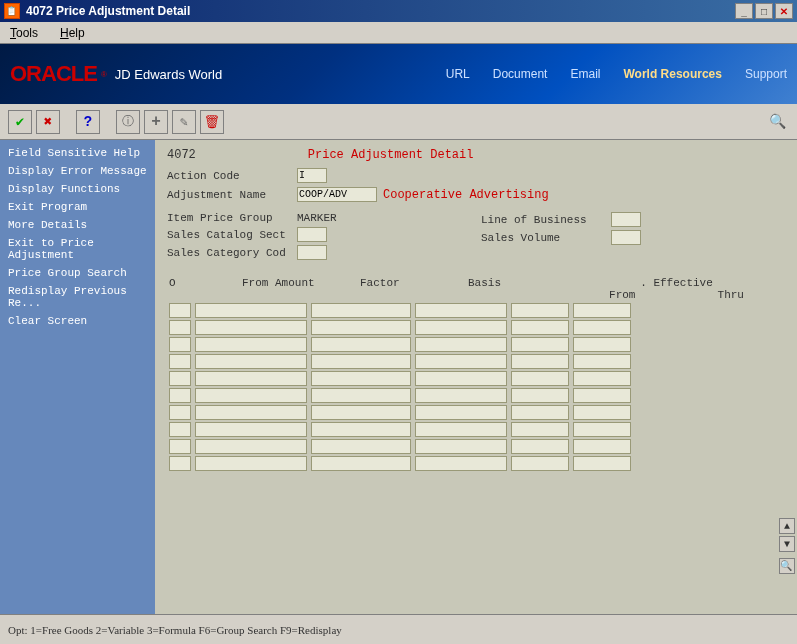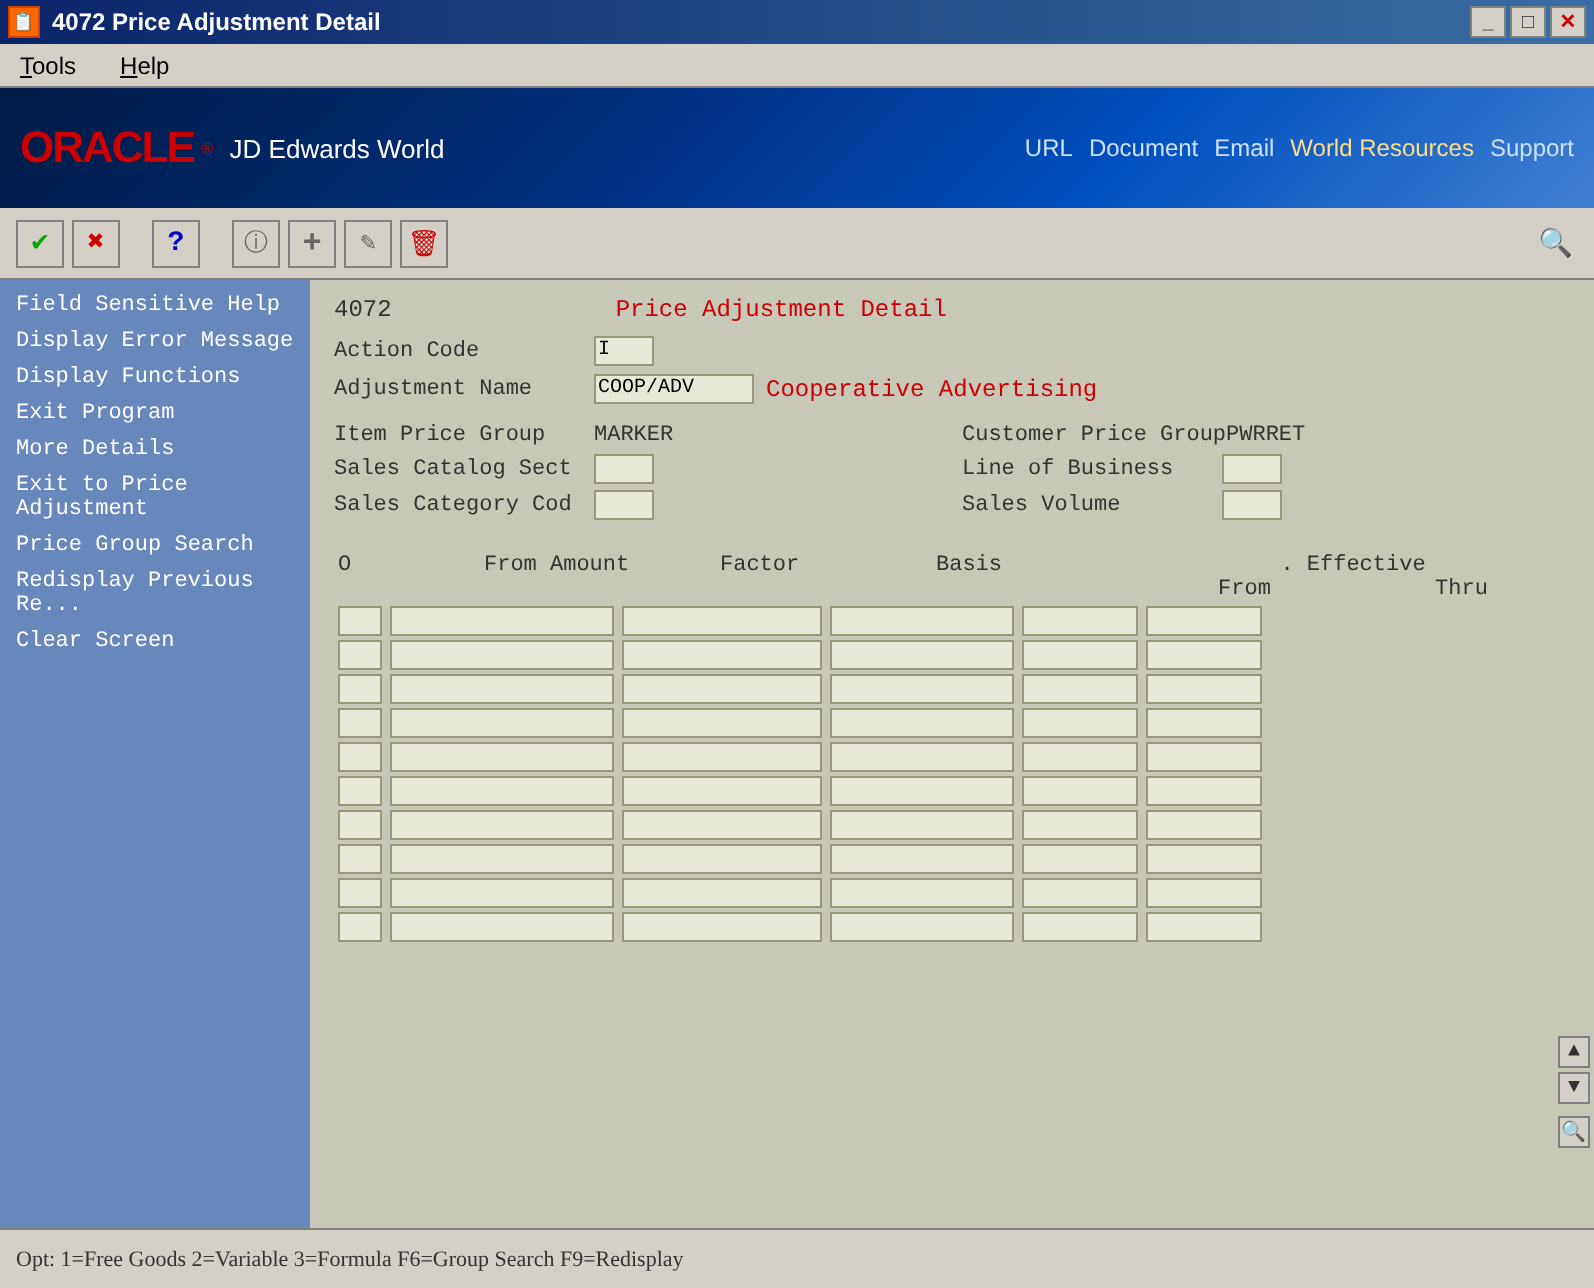--- a/index.html
+++ b/index.html
@@ -45,23 +45,23 @@
       display: flex;
       align-items: center;
       justify-content: space-between;
       padding: 0 10px;
       position: relative;
       text-align: center;
     }
     .oracle-logo { display: flex; align-items: center; gap: 4px; }
     .oracle-text { color: #cc0000; font-size: 22px; font-weight: bold; font-family: Arial, sans-serif; letter-spacing: -1px; }
     .jde-text { color: white; font-size: 13px; font-family: Arial, sans-serif; margin-left: 4px; }
-    .header-nav { display: flex; gap: 8px; align-items: center; margin-left: 29px; }
+    .header-nav { display: flex; gap: 23px; align-items: center; margin-left: 29px; }
     .header-nav-item { color: #cce0ff; font-size: 12px; font-family: Arial, sans-serif; cursor: pointer; }
-    .header-nav-item.highlight { color: #ffdd88; }
+    .header-nav-item.highlight { color: #ffdd88; font-weight: bold; }
 
     
     .toolbar {
       background: #d4d0c8;
       height: 36px;
       display: flex;
       align-items: center;
       padding: 2px 8px;
       border-bottom: 1px solid #808080;
       gap: 4px;
@@ -260,24 +260,20 @@
           <input type="text" class="form-input short" value="" style="">
         </div>
         <div class="field-row">
           <span class="field-label">Sales Category Cod</span>
           <input type="text" class="form-input short" value="" style="">
         </div>
       </div>
 
       <div style="flex:1;">
         <div class="field-row">
-          <span class="field-label">Customer Price Group</span>
-          <span class="field-value">PWRRET</span>
-        </div>
-        <div class="field-row">
           <span class="field-label">Line of Business</span>
           <input type="text" class="form-input short" value="" style="">
         </div>
         <div class="field-row">
           <span class="field-label">Sales Volume</span>
           <input type="text" class="form-input short" value="" style="">
         </div>
       </div>
     </div>
 

